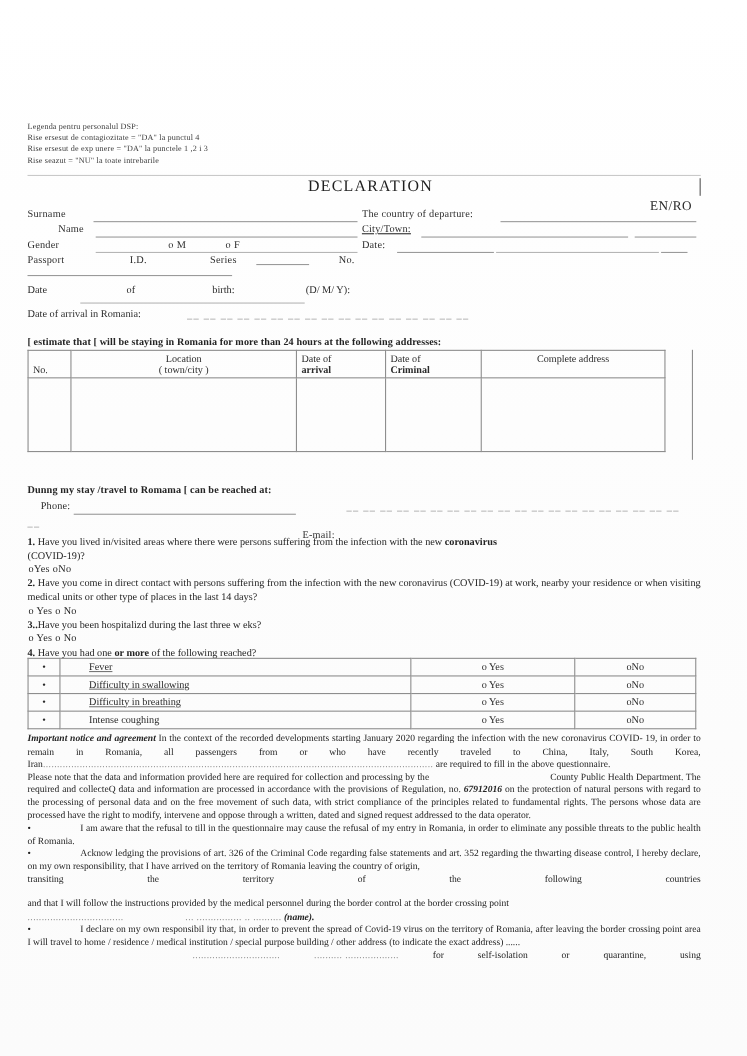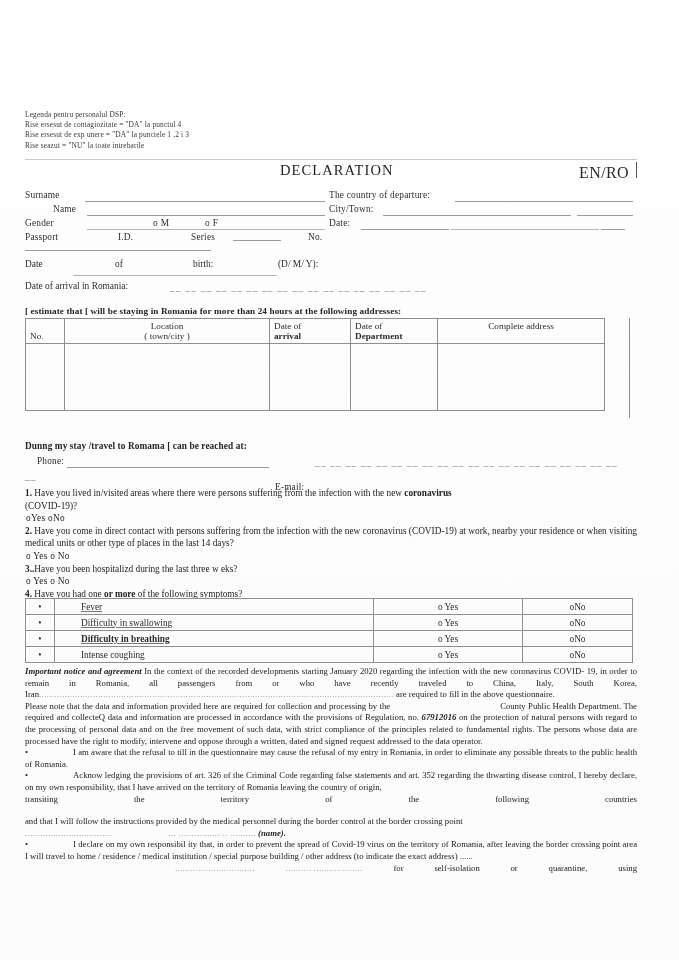--- a/index.html
+++ b/index.html
@@ -66,22 +66,22 @@
     position: absolute;
     left: 255px;
     top: 0;
     font-size: 14.5px;
     letter-spacing: 1.1px;
     color: #1f1f1f;
   }
   .lang-toggle {
     position: absolute;
     right: 8px;
-    top: 2px;
-    font-size: 16px;
+    top: 18px;
+    font-size: 12px;
     letter-spacing: 0.4px;
     color: #2a2a2a;
   }
   .lang-bar {
     position: absolute;
     right: 0;
     top: 0;
     width: 1px;
     height: 16px;
     background: #555;
@@ -204,21 +204,21 @@
     border: 1px solid #8e8e8e;
     padding: 1px 4px;
     height: 13px;
     color: #2a2a2a;
   }
   table.symp td.bul { width: 20px; text-align: center; }
   table.symp td.name { width: 288px; padding-left: 26px; }
   table.symp td.yes { width: 140px; text-align: center; }
   table.symp td.no  { text-align: center; }
   .u { text-decoration: underline; text-decoration-color: #777; }
-  .bold { font-weight: bold; }
+  .bold { font-weight: normal; }
 
   
   .notice {
     position: absolute;
     left: 0;
     top: 666px;
     width: 612px;
     font-size: 8.7px;
     line-height: 11.6px;
     color: #232323;
@@ -273,21 +273,21 @@
 
       <span class="lbl" style="left:0; top:42px;">Passport</span>
       <span class="lbl" style="left:93px; top:42px;">I.D.</span>
       <span class="lbl" style="left:166px; top:42px;">Series</span>
       <span class="rule" style="left:208px; top:50px; width:48px;"></span>
       <span class="lbl" style="left:283px; top:42px;">No.</span>
 
       <span class="lbl" style="left:304px; top:0;">The country of departure:</span>
       <span class="rule" style="left:430px; top:11px; width:178px;"></span>
 
-      <span class="lbl" style="left:304px; top:14px;">City/Town:</span>
+      <span class="lbl" style="left:304px; top:14px;text-decoration:underline;">City/Town:</span>
       <span class="rule" style="left:358px; top:25px; width:188px;"></span>
       <span class="rule" style="left:552px; top:25px; width:56px;"></span>
 
       <span class="lbl" style="left:304px; top:28px;">Date:</span>
       <span class="rule" style="left:336px; top:39px; width:88px;"></span>
       <span class="rule light" style="left:426px; top:39px; width:148px;"></span>
       <span class="rule" style="left:576px; top:39px; width:24px;"></span>
     </div>
 
     <div class="dob">
@@ -313,21 +313,21 @@
           <th class="loc ctr">
             <div>Location</div>
             <div>( town/city )</div>
           </th>
           <th class="dta">
             <div>Date of</div>
             <div class="b">arrival</div>
           </th>
           <th class="dtd">
             <div>Date of</div>
-            <div class="b">Department</div>
+            <div class="b">Criminal</div>
           </th>
           <th class="ctr">Complete address</th>
         </tr>
       </thead>
       <tbody>
         <tr class="blank">
           <td></td>
           <td></td>
           <td></td>
           <td></td>
@@ -356,21 +356,21 @@
       </div>
       <div class="q">
         <span class="num">2.</span><span> Have you  come in  direct contact with  persons suffering  from  the  infection with  the  new  coronavirus  (COVID-19) at work, nearby  your  residence or when visiting medical units or other type of places in the  last  14 days?</span>
         <div class="opts">o Yes     o No</div>
       </div>
       <div class="q">
         <span class="num">3..</span><span>Have you  been hospitalizd  during  the  last  three w eks?</span>
         <div class="opts">o Yes     o No</div>
       </div>
       <div class="q">
-        <span class="num">4.</span><span> Have you  had one  </span><span class="kw">or more</span><span> of the  following symptoms?</span>
+        <span class="num">4.</span><span> Have you  had one  </span><span class="kw">or more</span><span> of the  following reached?</span>
       </div>
     </div>
 
     <table class="symp">
       <tbody>
         <tr>
           <td class="bul">•</td>
           <td class="name u">Fever</td>
           <td class="yes">o  Yes</td>
           <td class="no">oNo</td>

